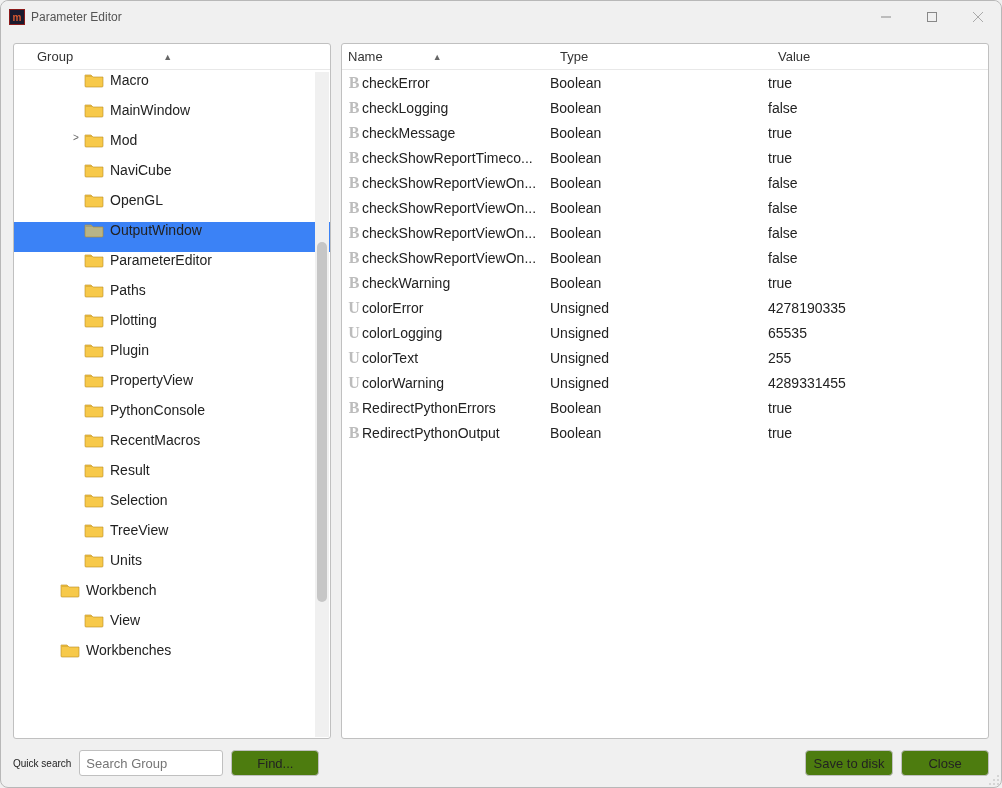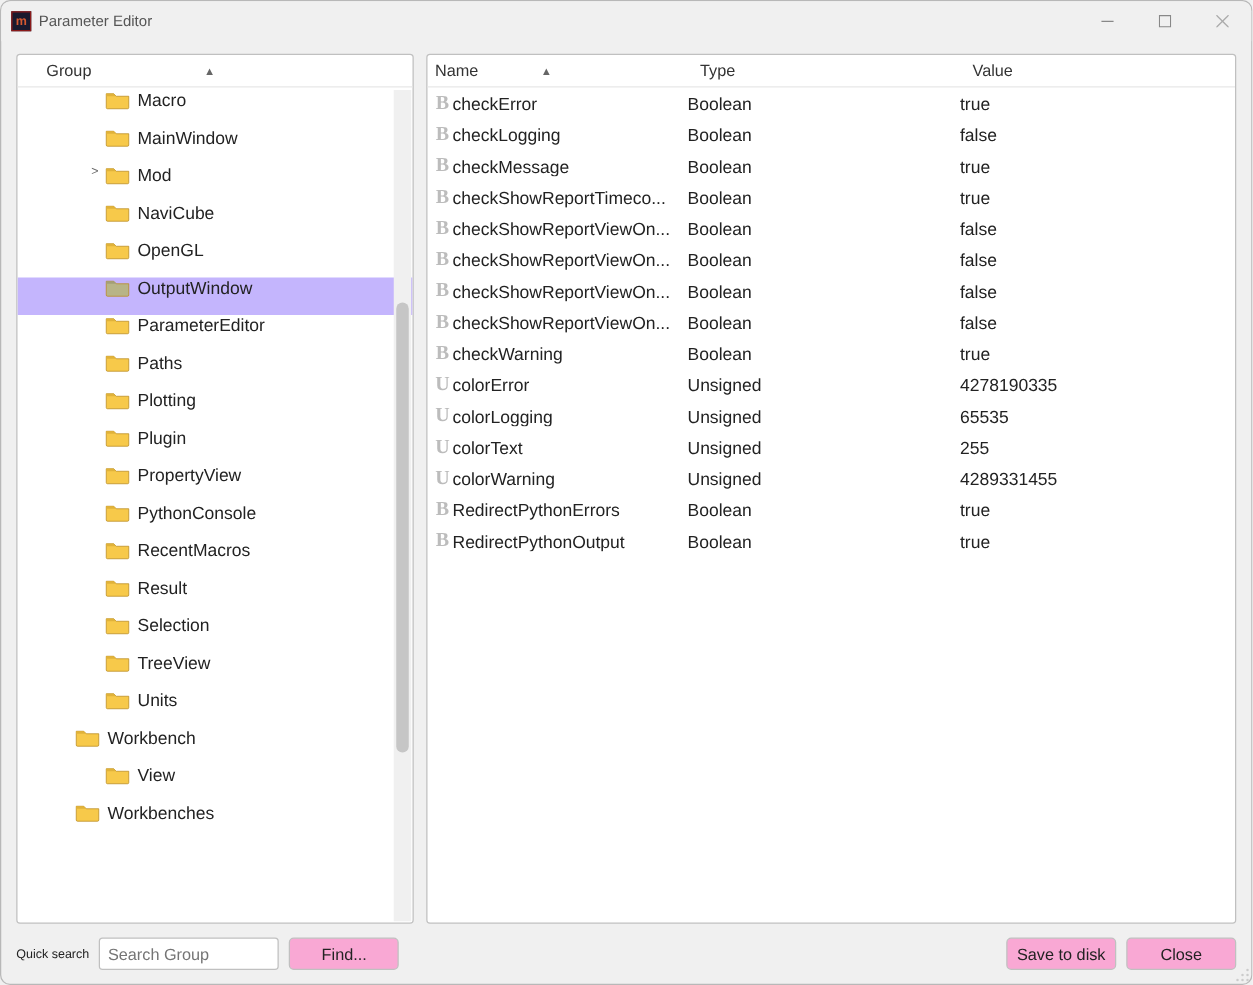--- a/index.html
+++ b/index.html
@@ -122,21 +122,21 @@
   .tree-item {
     height: 30px;
     display: flex;
     align-items: flex-start;
     padding-left: 4px;
     font-size: 14px;
     color: #222;
     white-space: nowrap;
   }
   .tree-item.selected {
-    background: #c4b5fd;
+    background: #3b82f6;
   }
   .tree-item .expander {
     width: 16px;
     display: inline-flex;
     justify-content: center;
     color: #666;
     font-size: 10px;
   }
   .folder-icon {
     width: 20px; height: 16px;
@@ -212,21 +212,21 @@
     font-size: 13px;
     color: #888;
     width: 144px;
     background: #fff;
   }
   .footer button {
     height: 26px;
     min-width: 88px;
     border: 1px solid #c0c0c0;
     border-radius: 4px;
-    background: #f9a8d4;
+    background: #4d7c0f;
     font-size: 13px;
     color: #222;
     cursor: pointer;
   }
   .footer .spacer { flex: 1; }
 
   .resize-grip {
     position: absolute;
     right: 2px; bottom: 2px;
     width: 14px; height: 14px;

